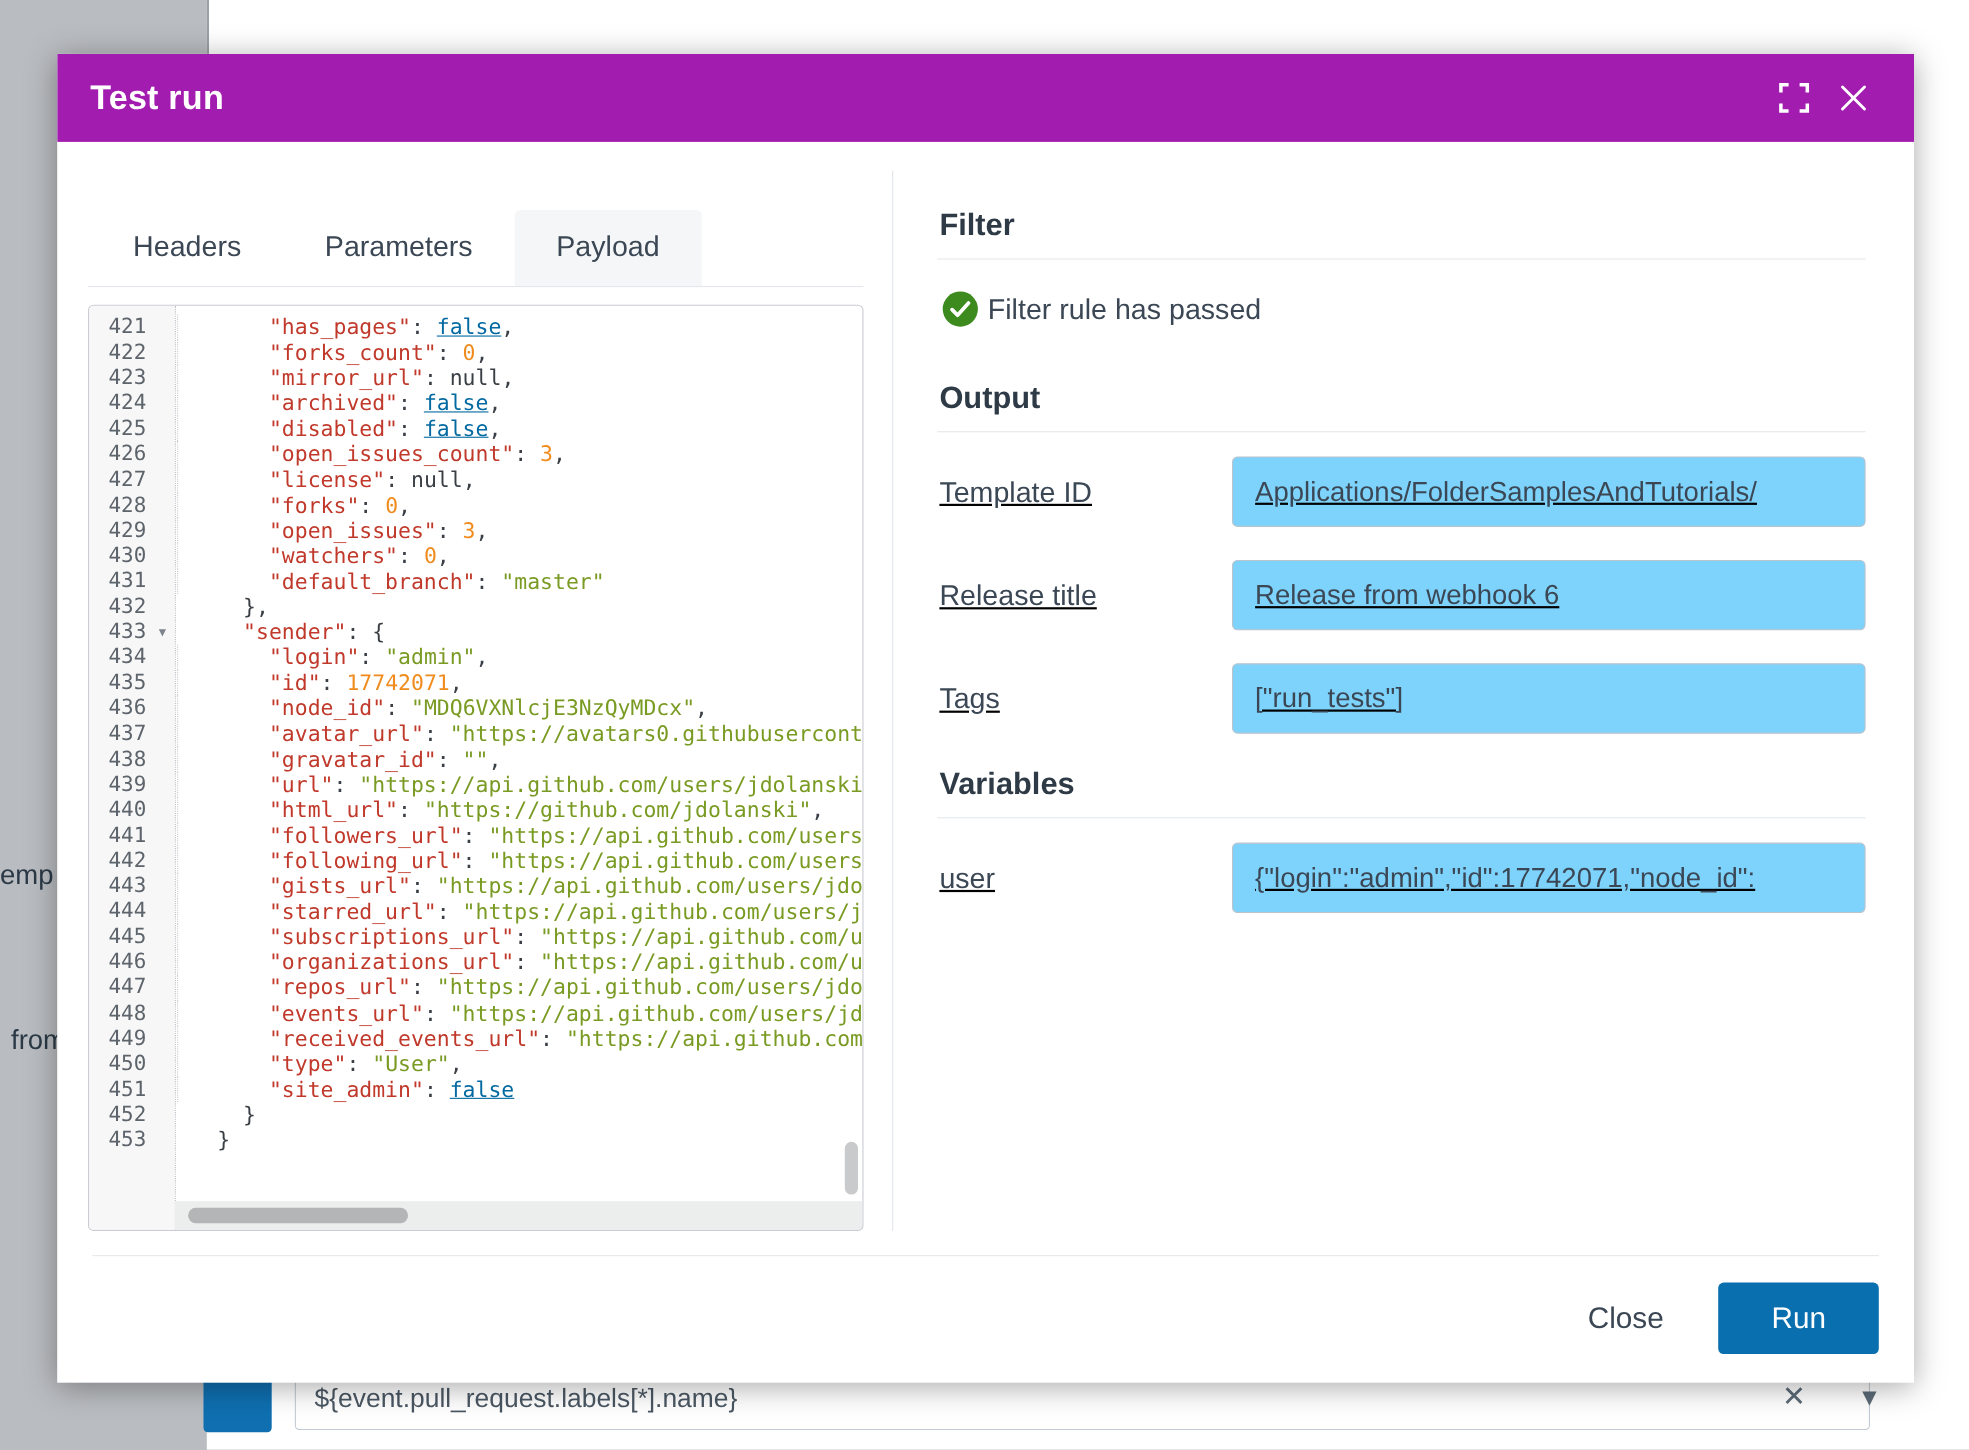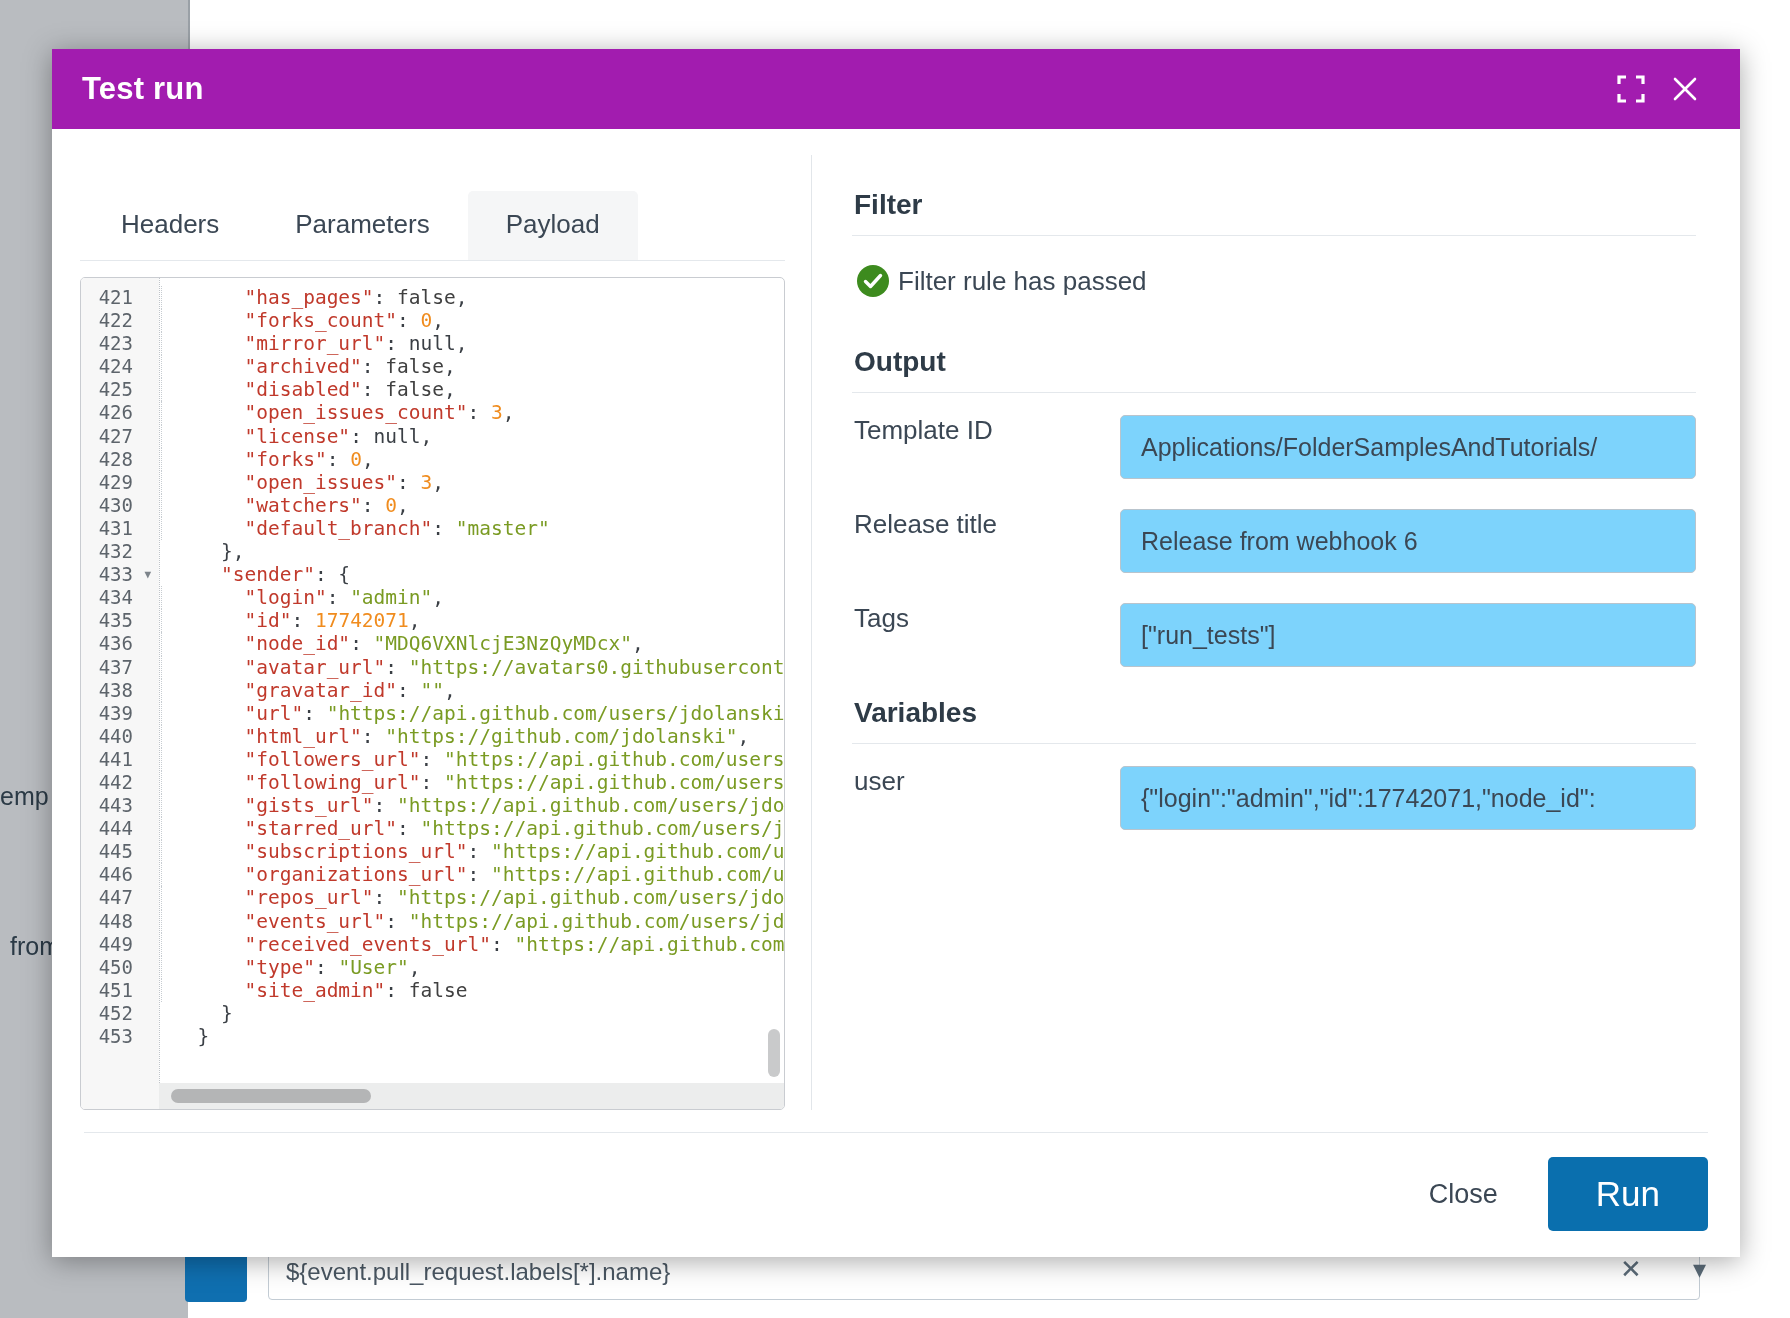--- a/index.html
+++ b/index.html
@@ -163,21 +163,21 @@
   .code-line::before {
     content: "";
     position: absolute;
     left: -13px; top: 0; bottom: 0;
     border-left: 1px dotted #c7ccd1;
   }
   .code-line.noguide::before { border-left: none; }
   .k { color: #c0392b; }
   .s { color: #7a9b23; }
   .n { color: #f08c1e; }
-  .b { color: #404040; }
+  .b { color: #0369a1; text-decoration: underline; }
   .nul { color: #3a3f45; }
   .p { color: #3a3f45; }
 
   #hscroll-track {
     position: absolute; left: 78px; right: 0; bottom: 0; height: 26px;
     background: #eceded;
   }
   #hscroll-thumb {
     position: absolute; left: 12px; top: 6px;
     width: 200px; height: 14px;
@@ -210,22 +210,23 @@
     gap: 8px;
     padding: 6px 0 4px 4px;
     margin-bottom: 44px;
   }
   #filter-status .status-text {
     font-size: 26px; color: #3b4754;
   }
   .check-icon { display: block; }
 
   .form-row {
-    display: flex; align-items: flex-start;
+    display: flex; align-items: center;
     margin-bottom: 30px;
+    text-decoration: underline;
   }
   .form-label {
     flex: 0 0 268px;
     font-size: 26px; color: #3b4754;
     padding-left: 2px;
   }
   .form-value {
     flex: 1 1 auto;
     min-width: 0;
     height: 64px;
@@ -253,21 +254,21 @@
   }
   #close-button {
     background: transparent; border: none;
     font-family: "Liberation Sans", sans-serif;
     font-size: 27px; color: #3b4754;
     padding: 16px 34px; cursor: pointer;
   }
   #run-button {
     background: #0a6fae; border: none; border-radius: 5px;
     font-family: "Liberation Sans", sans-serif;
-    font-size: 35px; color: #ffffff;
+    font-size: 27px; color: #ffffff;
     padding: 17px 48px; cursor: pointer;
   }
 </style>
 </head>
 <body>
 
 <div id="backdrop">
   <div id="bg-left-rail"></div>
   <div id="bg-page"></div>
   <div id="bg-card-edge"></div>

